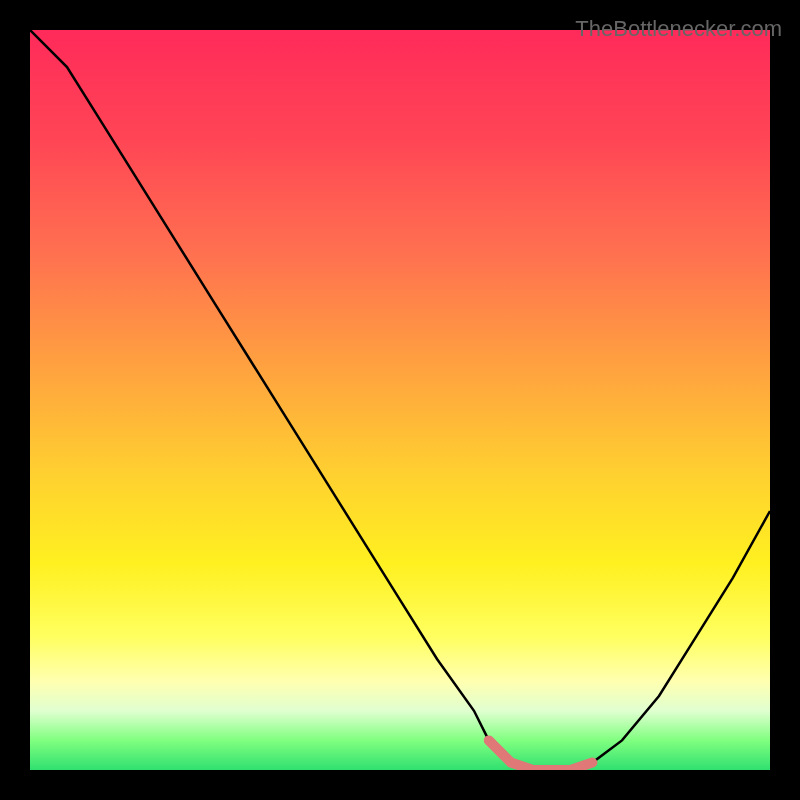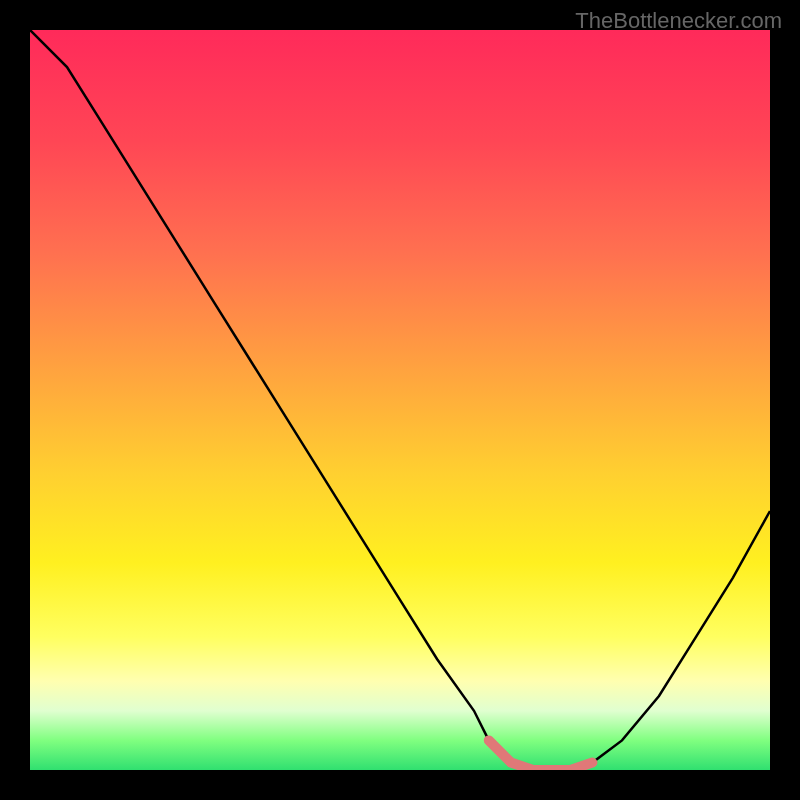--- a/index.html
+++ b/index.html
@@ -1,17 +1,17 @@
 <!DOCTYPE html>
 <html><head>
   <meta charset="utf-8">
   <style>
     * { margin: 0; padding: 0; box-sizing: border-box; }
     body { background: #000; width: 800px; height: 800px; position: relative; font-family: Arial, sans-serif; overflow: hidden; }
-    .watermark { position: absolute; top: 8px; right: 18px; color: #666; font-size: 22px; font-weight: 500; z-index: 10; }
+    .watermark { position: absolute; top: 16px; right: 18px; color: #666; font-size: 22px; font-weight: 500; z-index: 10; }
     .chart-area { position: absolute; left: 30px; top: 30px; width: 740px; height: 740px; background: #000; }
     .gradient-bg { position: absolute; left: 0; top: 0; width: 100%; height: 100%; }
     .curve-svg { position: absolute; left: 0; top: 0; width: 100%; height: 100%; }
   </style>
 </head>
 <body>
 
 <div class="watermark">TheBottlenecker.com</div>
 
 <div class="chart-area">

